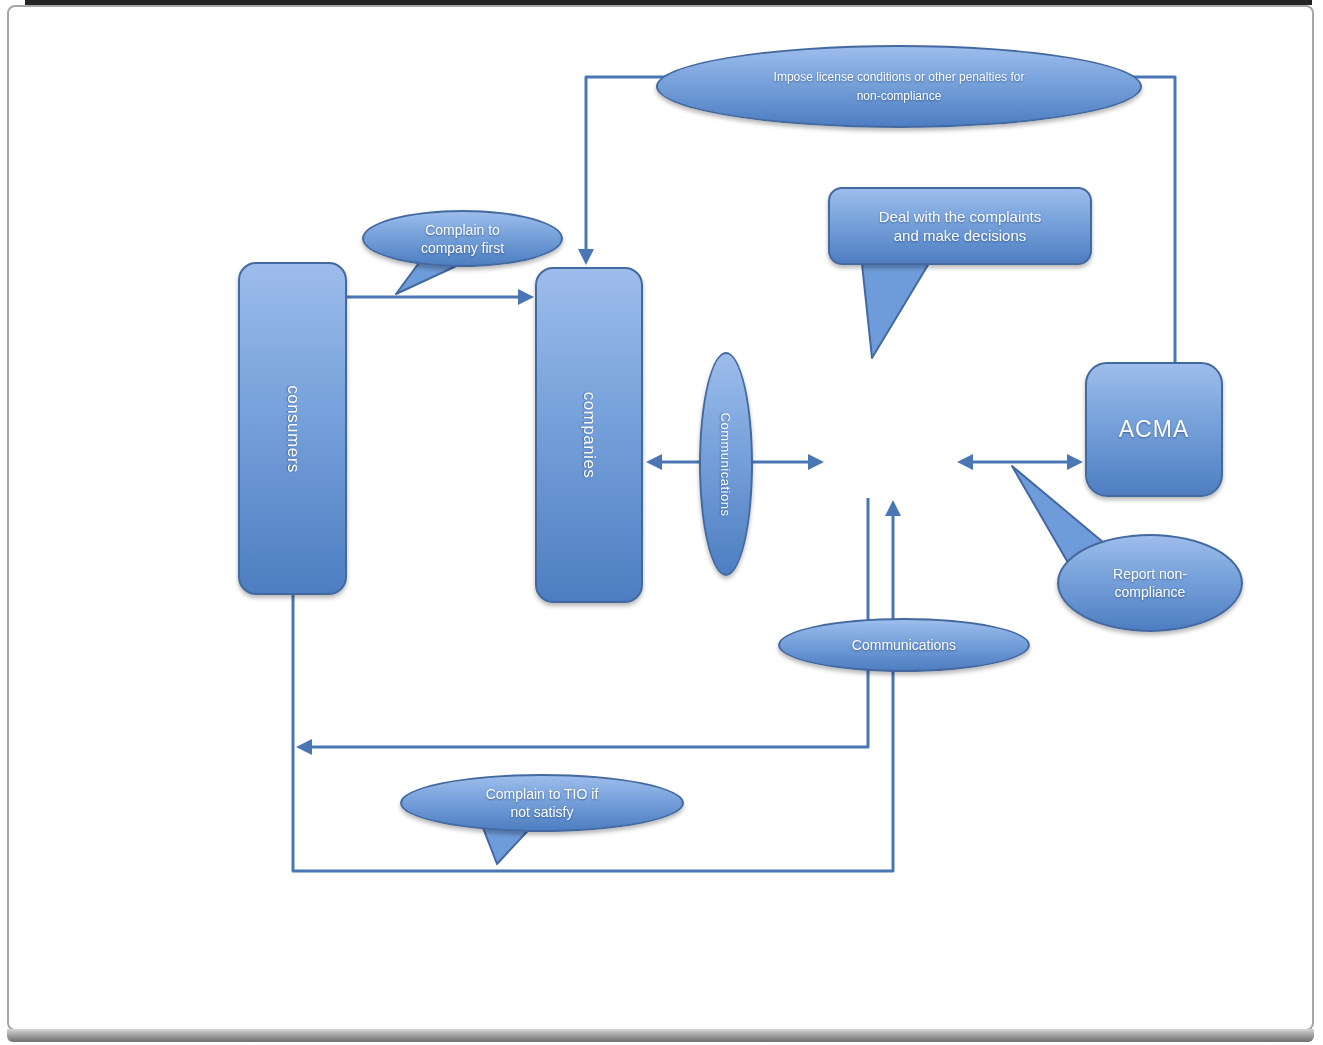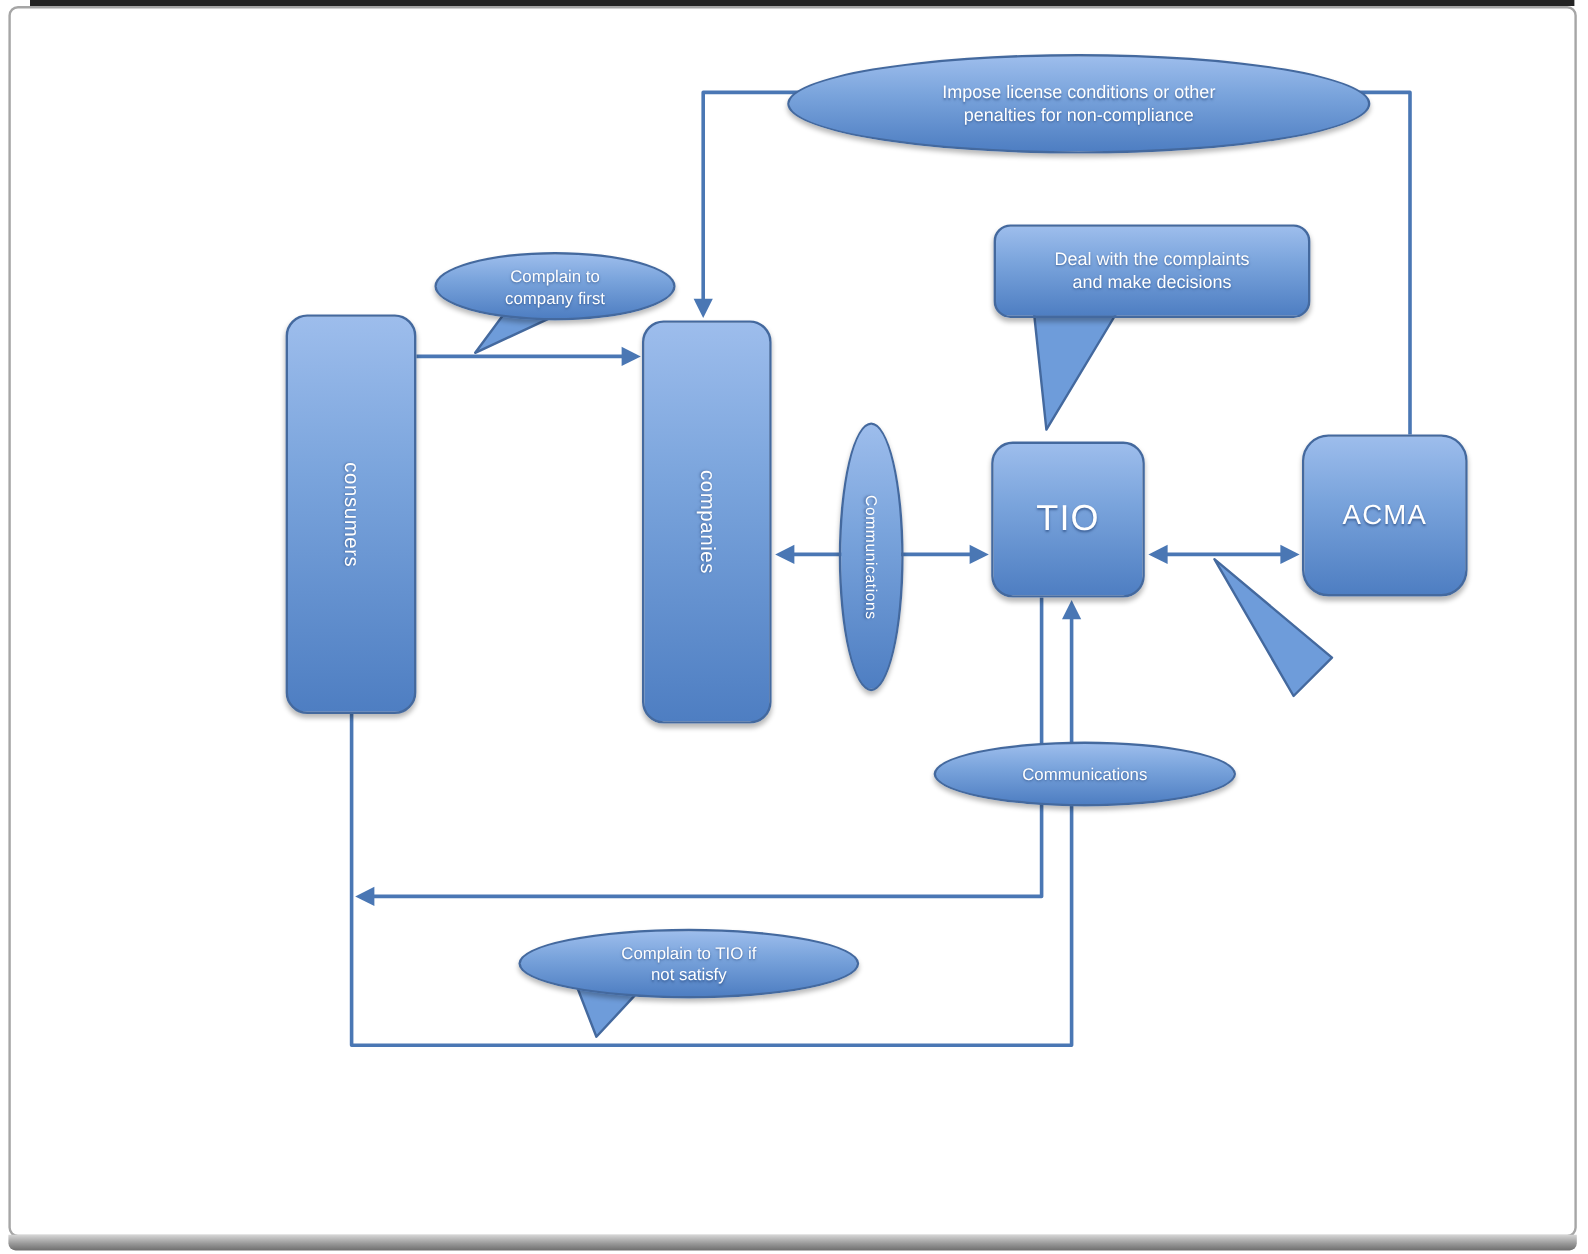--- a/index.html
+++ b/index.html
@@ -33,32 +33,32 @@
   }
   .ellipse{border-radius:50%;}
   .rounded{border-radius:18px;}
 
   .node-consumers{left:238px;top:262px;width:109px;height:333px;font-size:17px;}
   .node-companies{left:535px;top:267px;width:108px;height:336px;font-size:17px;}
   .node-tio{left:826px;top:368px;width:128px;height:130px;font-size:30px;letter-spacing:1px;}
   .node-acma{left:1085px;top:362px;width:138px;height:135px;font-size:23px;letter-spacing:1px;border-radius:22px;}
   .vtext{transform:rotate(90deg);white-space:nowrap;letter-spacing:.5px;}
 
-  .ellipse-impose{left:656px;top:45px;width:486px;height:83px;font-size:15px;line-height:19px;justify-content:center;}
+  .ellipse-impose{left:656px;top:45px;width:486px;height:83px;font-size:12px;line-height:19px;justify-content:center;}
   .ellipse-impose .w{width:252px;}
   .ellipse-comm-v{left:699px;top:352px;width:54px;height:224px;font-size:13px;}
   .ellipse-comm-h{left:778px;top:618px;width:252px;height:54px;font-size:14px;}
 
   .callout-complain-company{left:362px;top:210px;width:201px;height:57px;font-size:14px;line-height:18px;}
   .callout-complain-company .w{width:110px;}
   .callout-deal{left:828px;top:187px;width:264px;height:78px;font-size:15px;line-height:19px;border-radius:14px;}
   .callout-deal .w{width:190px;}
   .callout-report{left:1057px;top:534px;width:186px;height:98px;font-size:14px;line-height:18px;}
   .callout-report .w{width:92px;}
-  .callout-complain-tio{left:432px;top:774px;width:284px;height:58px;font-size:14px;line-height:18px;}
+  .callout-complain-tio{left:400px;top:774px;width:284px;height:58px;font-size:14px;line-height:18px;}
   .callout-complain-tio .w{width:130px;}
 </style>
 </head>
 <body>
 
 <div class="screen">
 
   <div class="window-top-edge"></div>
   <div class="slide-border"></div>
   <div class="slide-bottom-shadow"></div>
@@ -109,23 +109,20 @@
   </svg>
 
   <div class="shape rounded node-consumers">
     <span class="vtext">consumers</span>
   </div>
 
   <div class="shape rounded node-companies">
     <span class="vtext">companies</span>
   </div>
 
-  <div class="shape rounded node-tio">
-    <span>TIO</span>
-  </div>
 
   <div class="shape node-acma">
     <span>ACMA</span>
   </div>
 
   <div class="shape ellipse ellipse-impose">
     <span class="w">Impose license conditions or other penalties for non-compliance</span>
   </div>
 
   <div class="shape ellipse ellipse-comm-v">
@@ -137,18 +134,21 @@
   </div>
 
   <div class="shape ellipse callout-complain-company">
     <span class="w">Complain to company first</span>
   </div>
 
   <div class="shape callout-deal">
     <span class="w">Deal with the complaints and make decisions</span>
   </div>
 
+  <div class="shape ellipse callout-report">
+    <span class="w">Report non-compliance</span>
+  </div>
 
   <div class="shape ellipse callout-complain-tio">
     <span class="w">Complain to TIO if not satisfy</span>
   </div>
 
 </div>
 
 </body></html>

